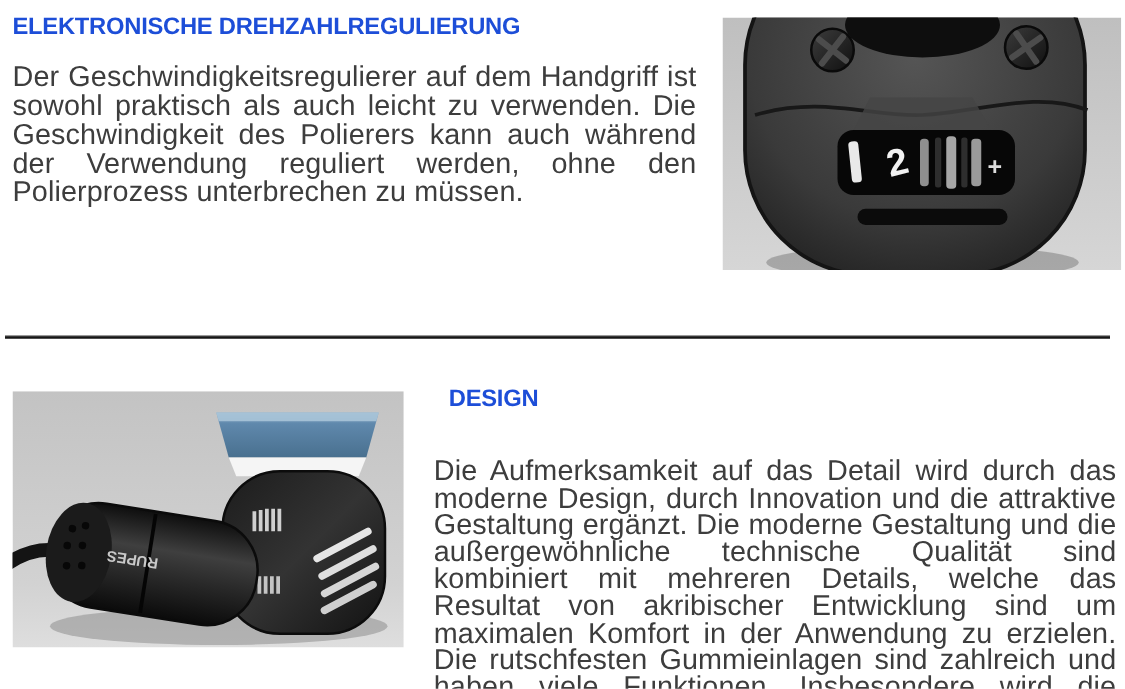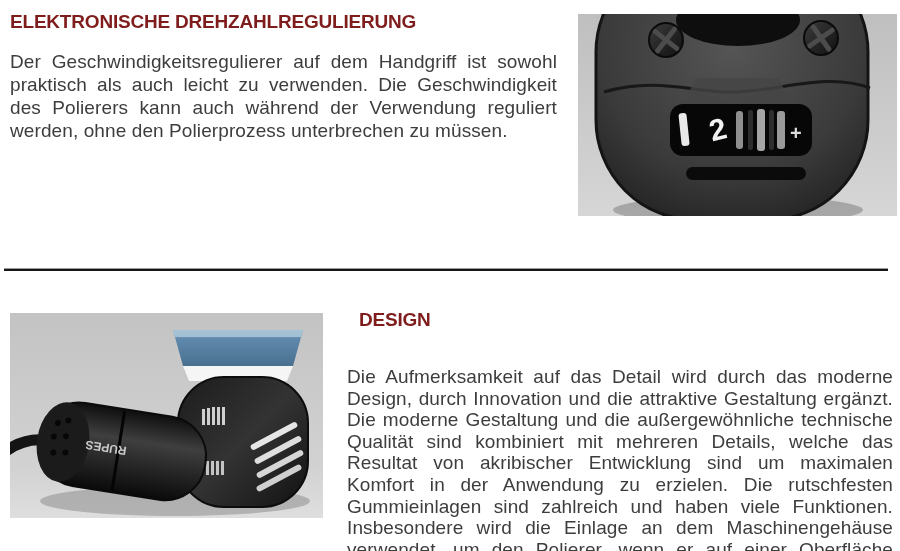--- a/index.html
+++ b/index.html
@@ -5,25 +5,25 @@
   html,body{margin:0;padding:0;}
   body{
     width:900px;height:551px;
     background:#ffffff;
     font-family:"Liberation Sans",sans-serif;
     position:relative;overflow:hidden;
     -webkit-font-smoothing:antialiased;
   }
   .abs{position:absolute;}
   .section-heading{
-    font-size:19px;font-weight:bold;color:#7f1d1d;
+    font-size:19px;font-weight:bold;color:#1d4ed8;
     letter-spacing:-0.2px;white-space:nowrap;
   }
   .body-text{
-    font-size:19px;color:#3d3d3d;text-align:justify;
+    font-size:23px;color:#3d3d3d;text-align:justify;
     letter-spacing:0.1px;
   }
   #speed-heading{left:10px;top:11px;}
   #speed-body{left:10px;top:50px;width:547px;line-height:23px;}
   #dial-photo{left:578px;top:14px;width:319px;height:202px;}
   #divider{left:4px;top:268px;width:884px;height:3px;background:#161616;border-top:1px solid #9a9a9a;box-sizing:border-box;}
   #polisher-photo{left:10px;top:313px;width:313px;height:205px;}
   #design-heading{left:359px;top:309px;}
   #design-body{left:347px;top:366px;width:546px;line-height:21.6px;}
   svg{display:block;}

